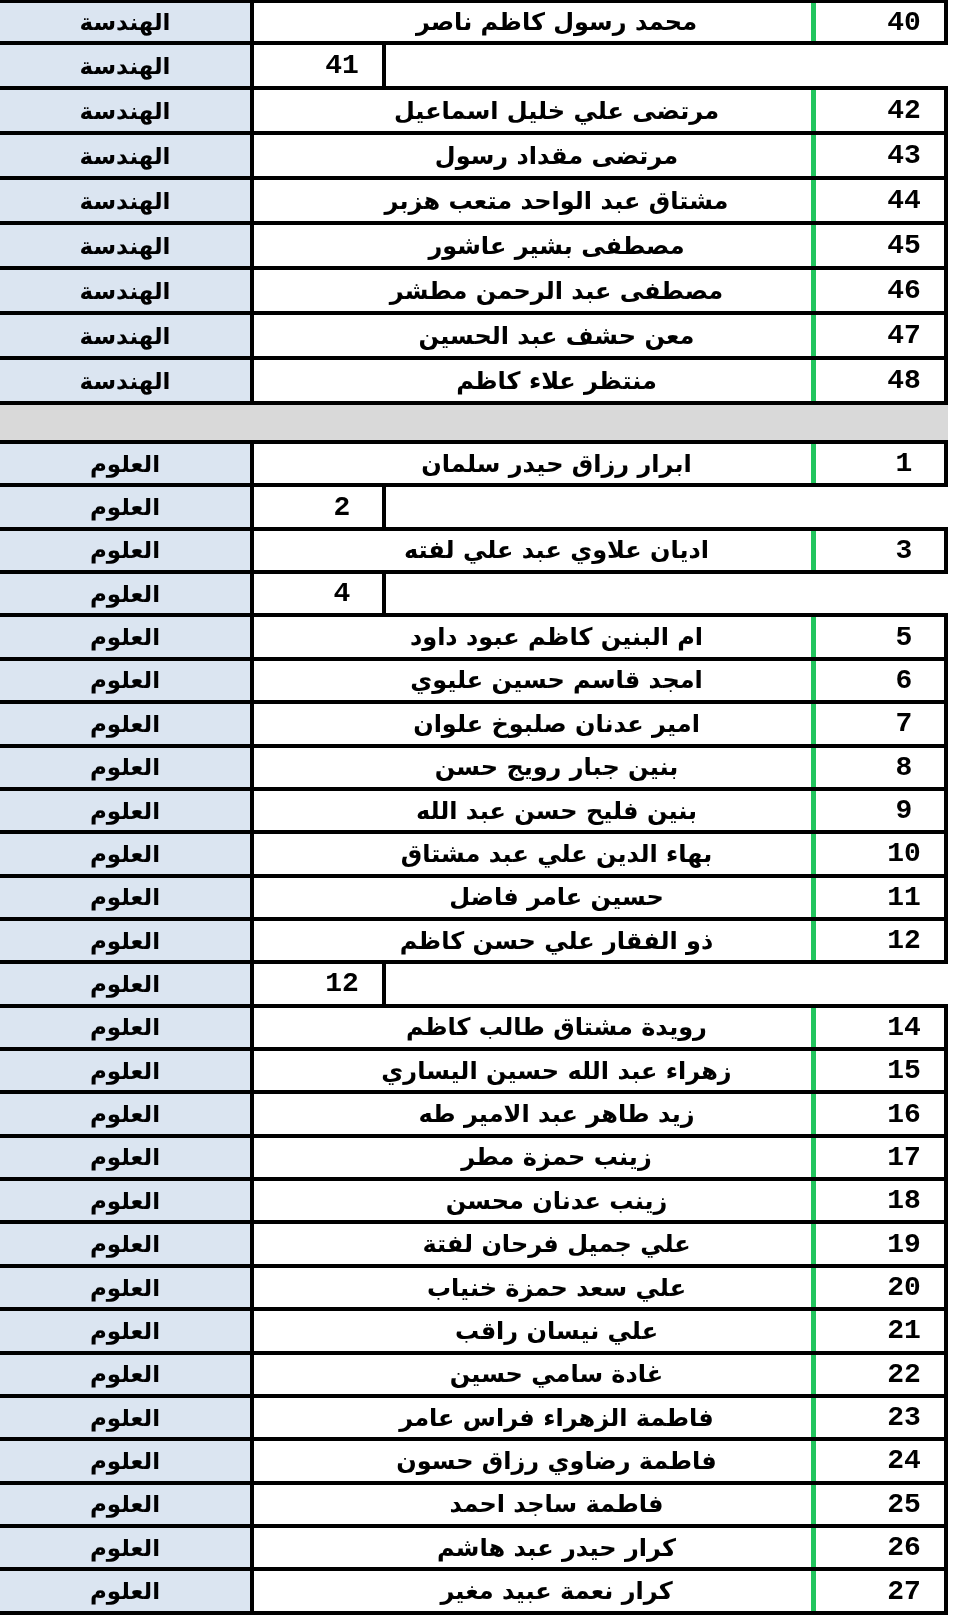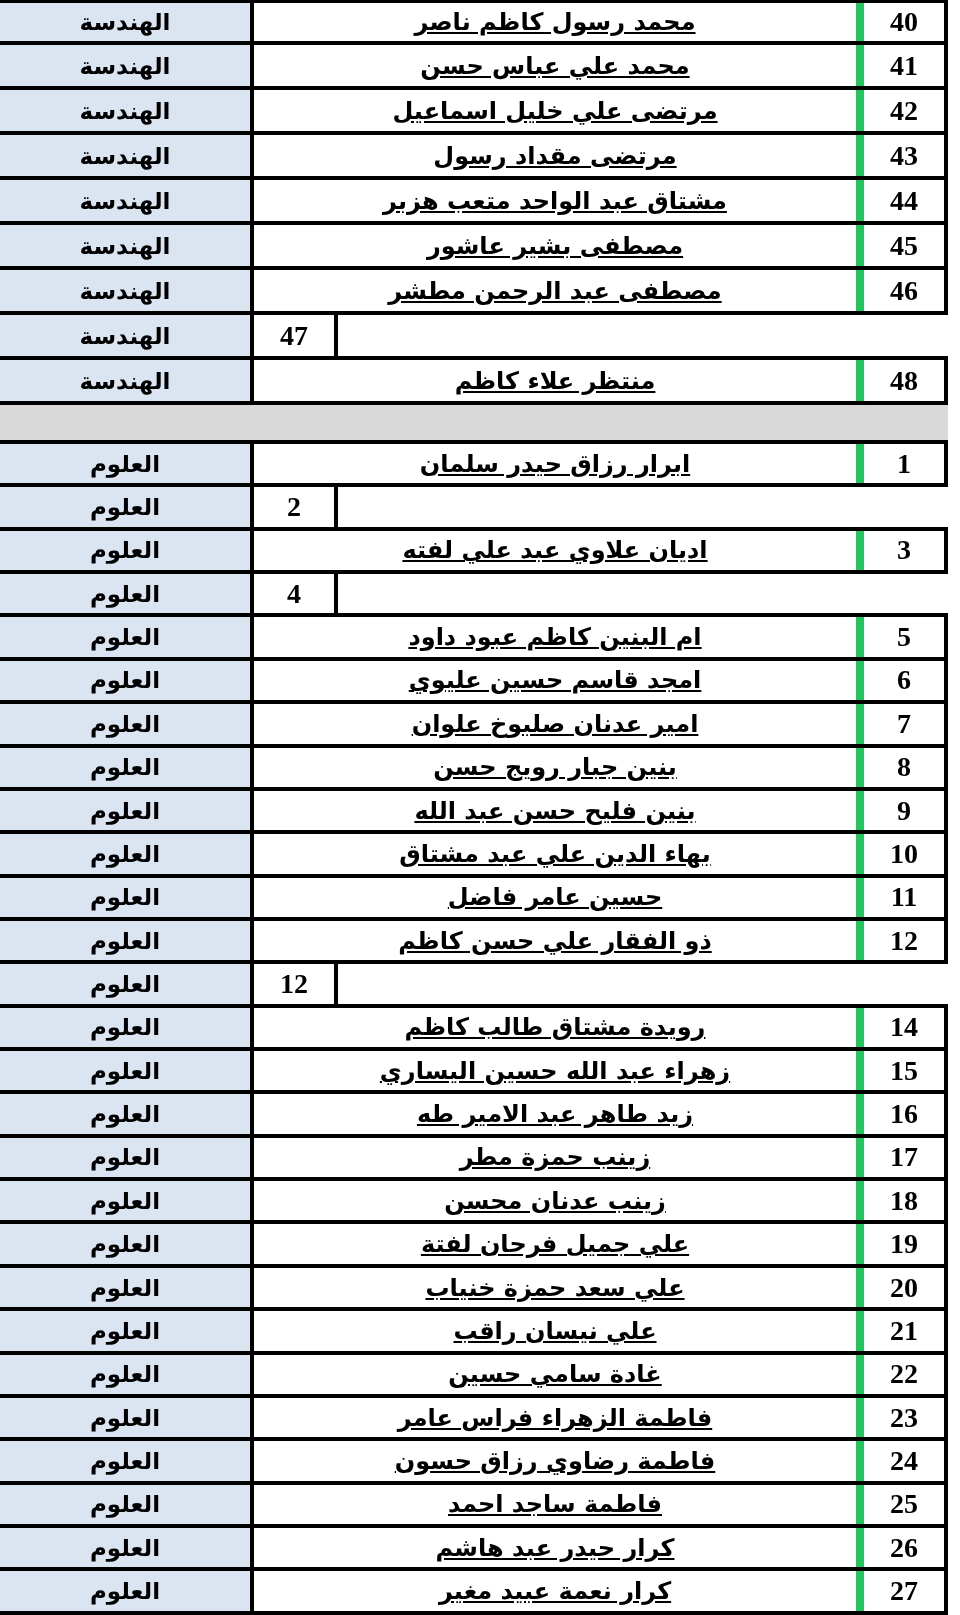--- a/index.html
+++ b/index.html
@@ -14,20 +14,21 @@
     position:absolute; left:0; top:0;
     width:948px;
     border-top:3px solid #000;
   }
   .row {
     display:flex;
     width:948px;
     border-bottom:4px solid #000;
     box-sizing:border-box;
     background:#ffffff;
+    gap:48px;
   }
   .row-eng  { height:45px; }
   .row-eng.row-first { height:42px; }
   .row-sci  { height:43.37px; }
   .sep-row  {
     height:39px;
     background:#d9d9d9;
     border-bottom:4px solid #000;
     width:948px;
     box-sizing:border-box;
@@ -41,48 +42,46 @@
   .cell-dept {
     width:254px;
     background:#dbe5f1;
     border-right:4px solid #000;
     font-weight:bold; font-size:23px;
     direction:rtl;
   }
   .cell-name {
     flex:1;
     background:#ffffff;
-    border-right:8px solid #22c55e;
+    border-right:5px solid #22c55e;
     font-weight:bold; font-size:24px;
     direction:rtl;
-    text-decoration:underline;
   }
   .cell-num {
     width:84px;
     background:#ffffff;
     border-right:4px solid #000;
-    font-family:Liberation Serif, serif;
+    font-family:Liberation Mono, monospace;
     font-weight:bold; font-size:28px;
     direction:ltr;
   }
 </style>
 </head>
 <body>
 
 <div id="canvas">
   <div id="roster">
   <div class="row row-eng row-first">
     <div class="cell cell-dept">الهندسة</div>
     <div class="cell cell-name">محمد رسول كاظم ناصر</div>
     <div class="cell cell-num">40</div>
   </div>
 
   <div class="row row-eng">
     <div class="cell cell-dept">الهندسة</div>
-    <div class="cell cell-name">محمد علي عباس حسن</div>
     <div class="cell cell-num">41</div>
   </div>
 
   <div class="row row-eng">
     <div class="cell cell-dept">الهندسة</div>
     <div class="cell cell-name">مرتضى علي خليل اسماعيل</div>
     <div class="cell cell-num">42</div>
   </div>
 
   <div class="row row-eng">
@@ -104,20 +103,21 @@
   </div>
 
   <div class="row row-eng">
     <div class="cell cell-dept">الهندسة</div>
     <div class="cell cell-name">مصطفى عبد الرحمن مطشر</div>
     <div class="cell cell-num">46</div>
   </div>
 
   <div class="row row-eng">
     <div class="cell cell-dept">الهندسة</div>
+    <div class="cell cell-name">معن حشف عبد الحسين</div>
     <div class="cell cell-num">47</div>
   </div>
 
   <div class="row row-eng">
     <div class="cell cell-dept">الهندسة</div>
     <div class="cell cell-name">منتظر علاء كاظم</div>
     <div class="cell cell-num">48</div>
   </div>
 
   <div class="sep-row"></div>

